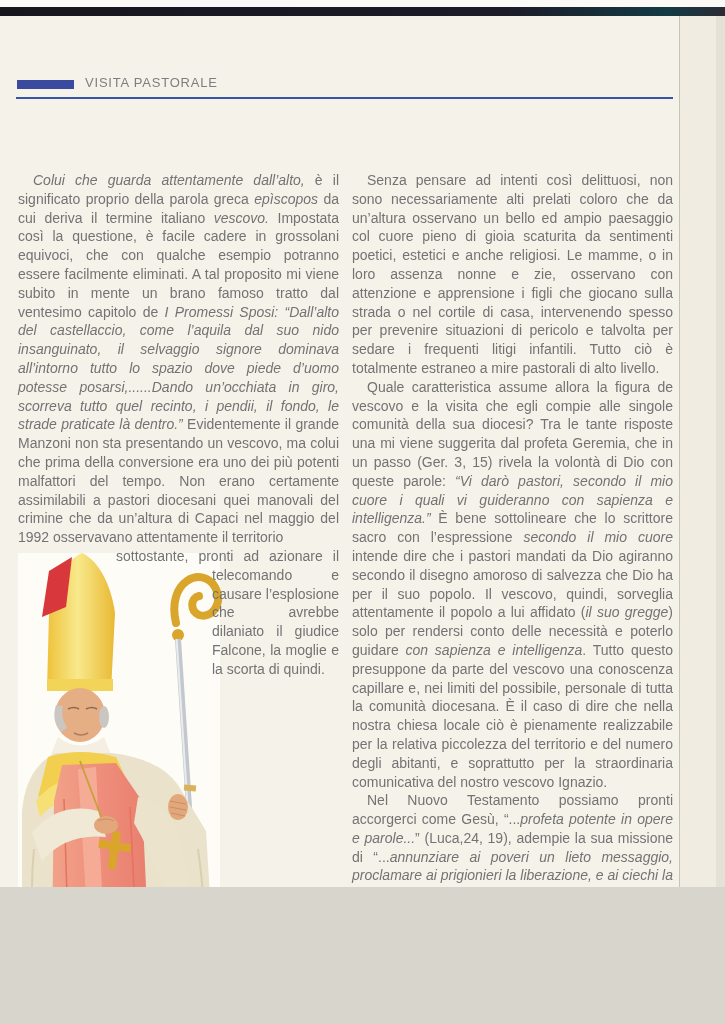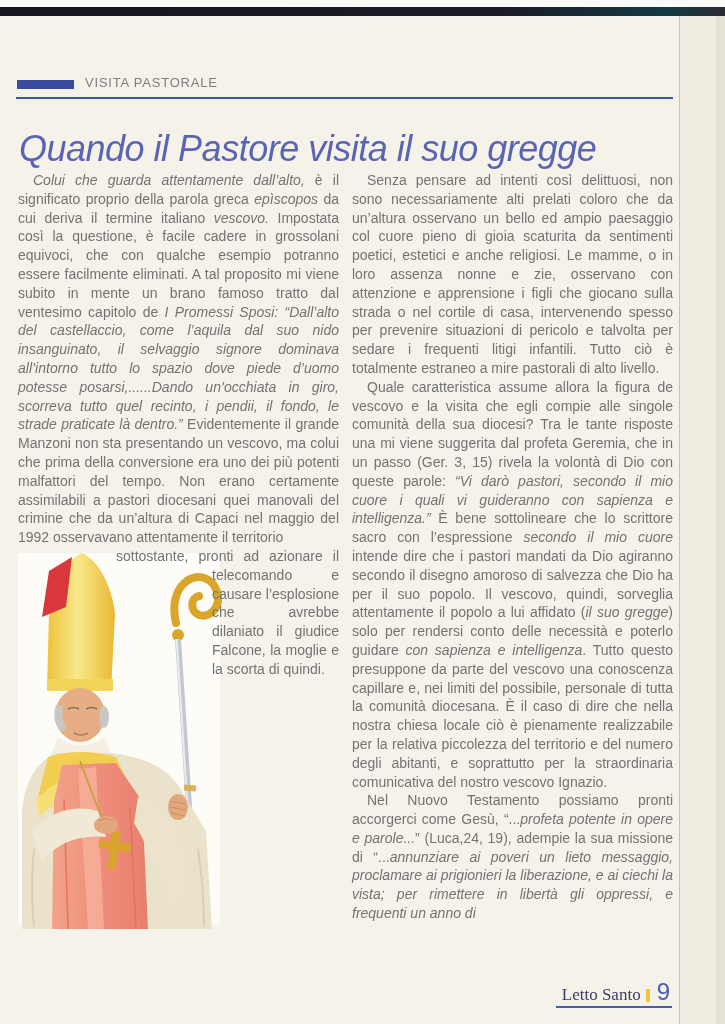--- a/index.html
+++ b/index.html
@@ -1,17 +1,17 @@
 <!DOCTYPE html>
 <html><head>
 <meta charset="utf-8">
 <style>
   html,body{margin:0;padding:0;background:#d8d5cd;}
   .page{
-    position:relative;width:725px;height:1024px;overflow:hidden;
+    position:relative;width:725px;height:887px;overflow:hidden;
     background:#f5f2e9;font-family:"Liberation Sans",sans-serif;
   }
   .scan-strip-top{position:absolute;top:0;left:0;width:725px;height:7px;background:#fbfaf6;}
   .scan-band{position:absolute;top:7px;left:0;width:725px;height:9px;
     background:linear-gradient(90deg,#16161e 0%,#1b1c28 70%,#143a44 92%,#2b2b33 100%);}
   .page-edge-line{position:absolute;top:16px;left:679px;width:1px;height:1008px;background:#c9c3b4;}
   .page-edge-area{position:absolute;top:16px;left:680px;width:45px;height:1008px;background:#f0ece1;}
   .page-edge-far{position:absolute;top:16px;left:716px;width:9px;height:1008px;background:#e4e1d7;}
 
   .kicker-bar{position:absolute;left:17px;top:80px;width:57px;height:9px;background:#3a4a9e;}
@@ -45,21 +45,20 @@
 
   <div class="scan-strip-top"></div>
   <div class="scan-band"></div>
   <div class="page-edge-area"></div>
   <div class="page-edge-far"></div>
   <div class="page-edge-line"></div>
 
   <div class="kicker-bar"></div>
   <div class="kicker">VISITA PASTORALE</div>
   <div class="header-rule"></div>
-  <h1 class="page-title">Quando il Pastore visita il suo gregge</h1>
 
   <div class="columns">
 
     <div class="col">
       <p><i>Colui che guarda attentamente dall’alto,</i><span> è il significato proprio della parola greca </span><i>epìscopos</i><span> da cui deriva il termine italiano </span><i>vescovo.</i><span> Impostata così la questione, è facile cadere in grossolani equivoci, che con qualche esempio potranno essere facilmente eliminati. A tal proposito mi viene subito in mente un brano famoso tratto dal ventesimo capitolo de </span><i>I Promessi Sposi: “Dall’alto del castellaccio, come l’aquila dal suo nido insanguinato, il selvaggio signore dominava all’intorno tutto lo spazio dove piede d’uomo potesse posarsi,......Dando un’occhiata in giro, scorreva tutto quel recinto, i pendii, il fondo, le strade praticate là dentro.”</i><span> Evidentemente il grande Manzoni non sta presentando un vescovo, ma colui che prima della conversione era uno dei più potenti malfattori del tempo. Non erano certamente assimilabili a pastori diocesani quei manovali del crimine che da un’altura di Capaci nel maggio del 1992 osservavano attentamente il territorio</span></p>
 
       <div class="photo-float">
         <svg width="290" height="380" viewBox="0 0 290 380">
           <defs>
             <linearGradient id="mitreG" x1="0" y1="0" x2="1" y2="0">

